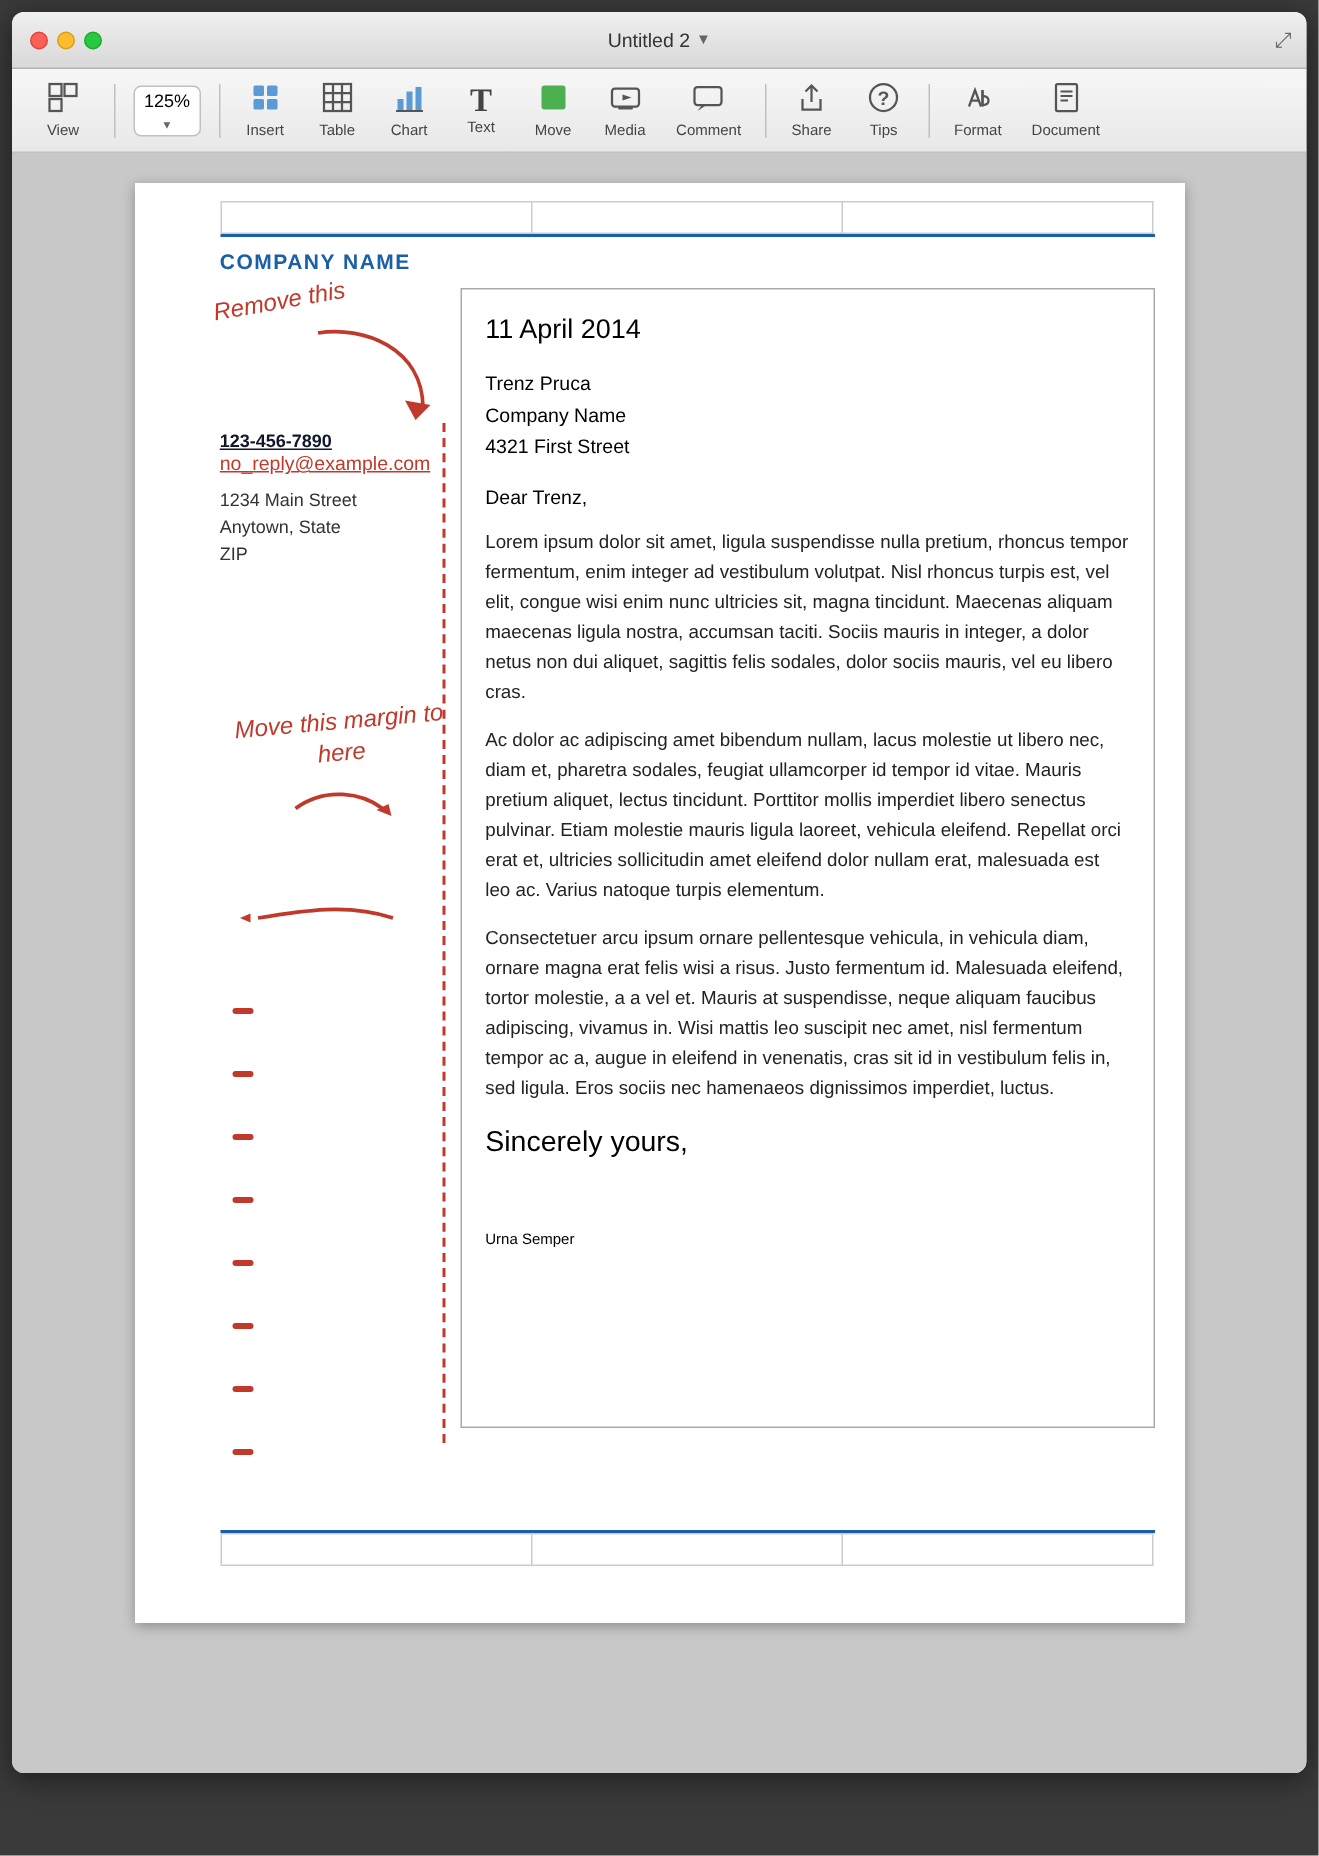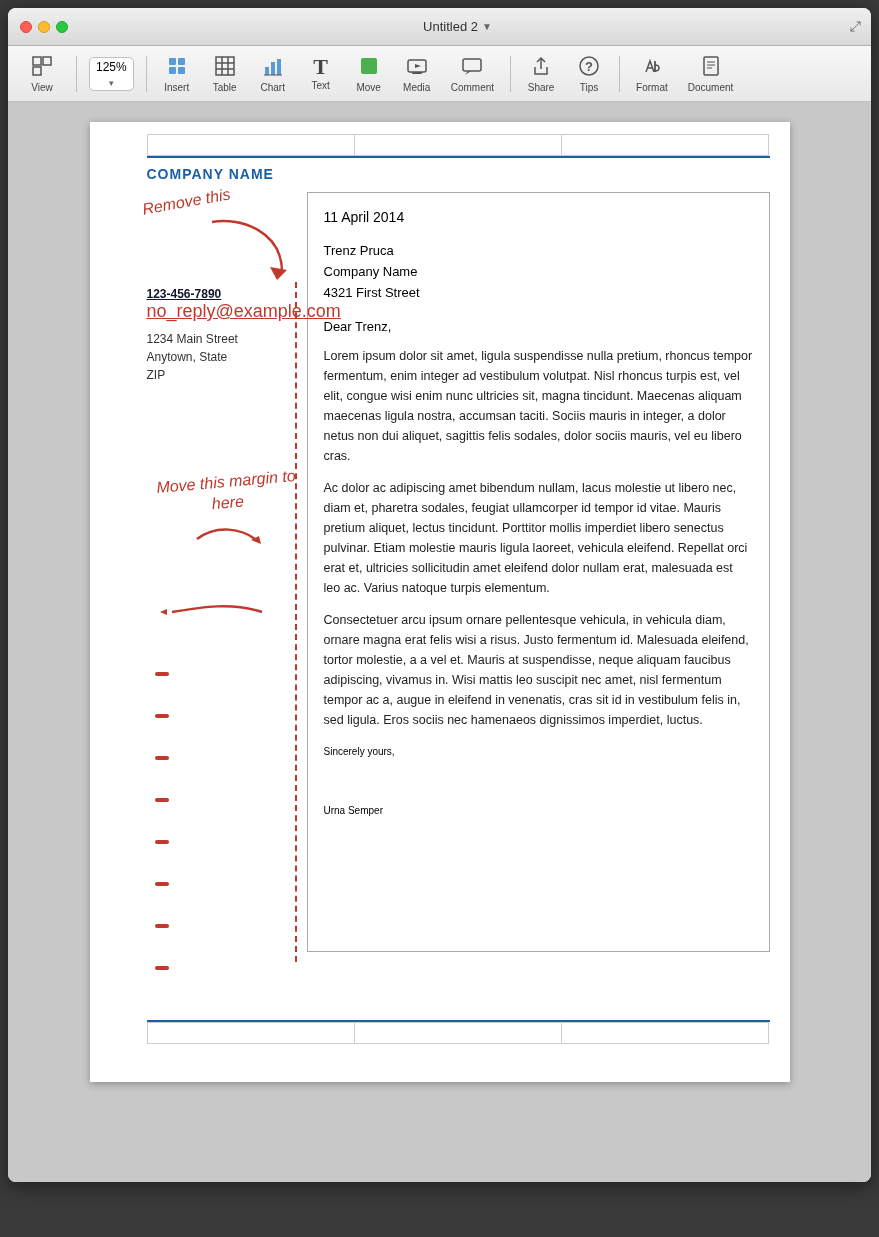--- a/index.html
+++ b/index.html
@@ -47,21 +47,20 @@
 
     .title-text {
       position: absolute;
       left: 50%;
       transform: translateX(-50%);
       font-size: 13px;
       color: #333;
       display: flex;
       align-items: center;
       gap: 4px;
-      margin-left: 18px;
     }
 
     .title-dropdown-arrow {
       font-size: 10px;
       color: #666;
     }
 
     .window-resize-btn {
       position: absolute;
       right: 10px;
@@ -197,40 +196,40 @@
     }
 
     .contact-phone {
       color: #0f172a;
       font-size: 12px;
       text-decoration: underline;
       font-weight: bold;
     }
     .contact-email {
       color: #c0392b;
-      font-size: 18px;
+      font-size: 13px;
       text-decoration: underline;
     }
 
     .contact-address {
       margin-top: 8px;
       font-size: 12px;
       color: #333;
       line-height: 1.5;
     }
 
     
     .letter-box {
       border: 1px solid #aaa;
       padding: 16px;
       min-height: 760px;
     }
 
     .letter-date {
-      font-size: 14px;
+      font-size: 18px;
       margin-bottom: 16px;
     }
 
     .letter-recipient {
       margin-bottom: 16px;
       font-size: 13px;
       line-height: 1.6;
     }
 
     .letter-salutation {
@@ -239,21 +238,21 @@
     }
 
     .letter-body p {
       font-size: 12.5px;
       line-height: 1.6;
       margin-bottom: 12px;
       color: #222;
     }
 
     .letter-closing {
-      font-size: 10px;
+      font-size: 19px;
       margin-top: 16px;
     }
 
     .letter-signature {
       font-size: 10px;
       margin-top: 48px;
     }
 
     
     .footer-cells {

